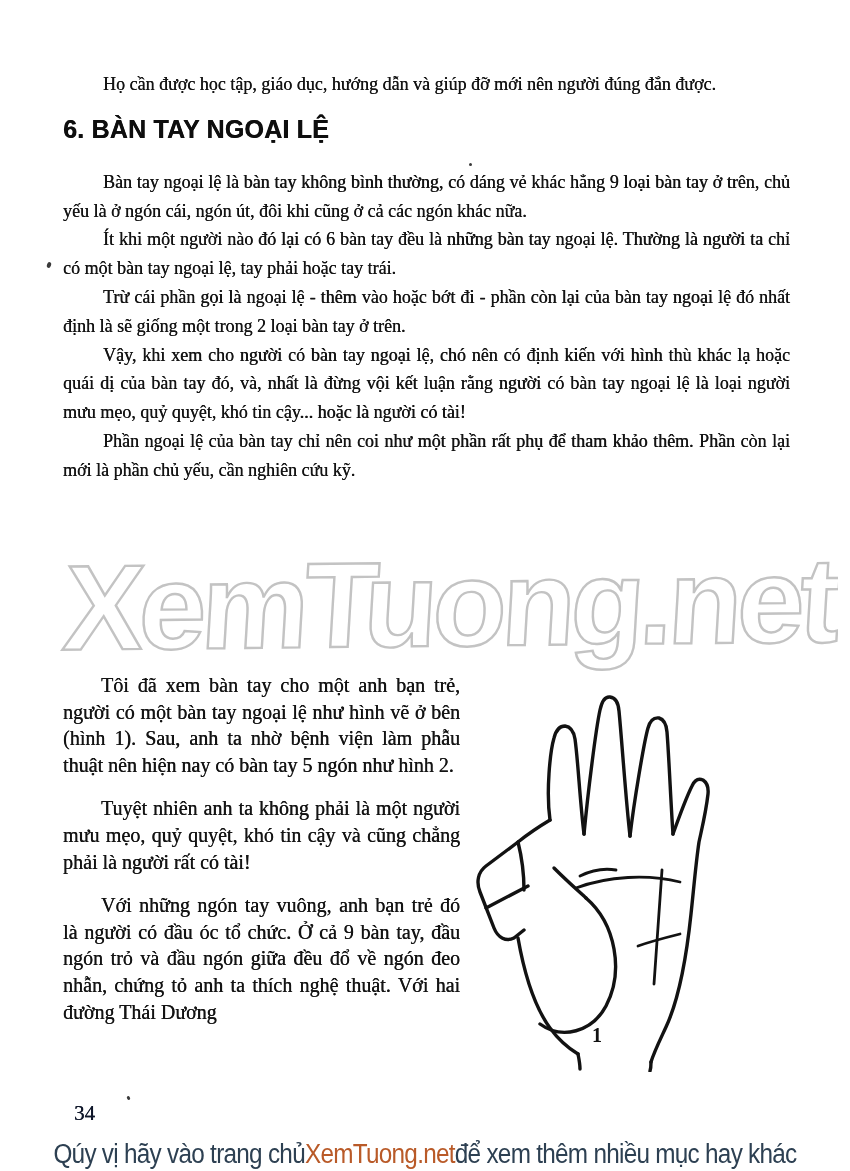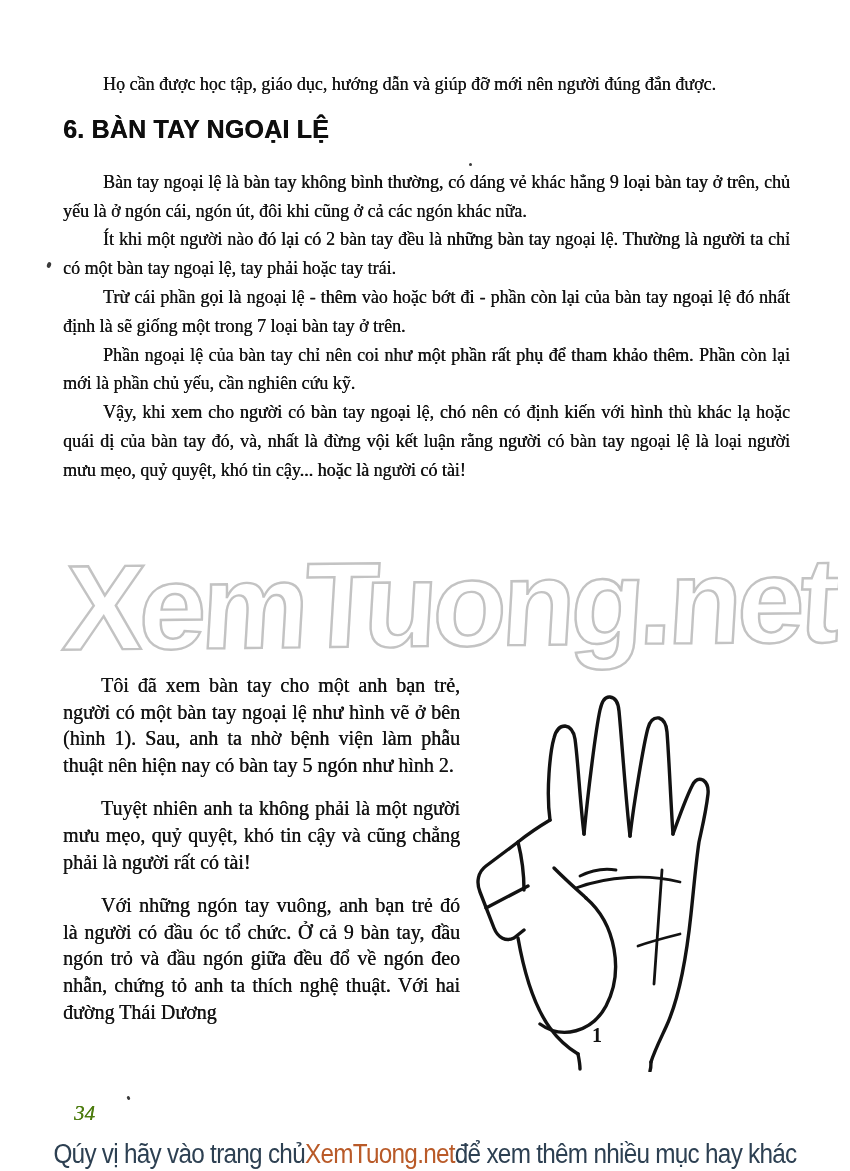--- a/index.html
+++ b/index.html
@@ -81,23 +81,22 @@
     font-weight: bold;
     font-size: 20px;
     color: #111;
   }
   .page-number {
     position: absolute;
     left: 74px;
     top: 1101px;
     z-index: 3;
     font-size: 21px;
-    color: #4d7c0f;
+    color: #0f172a;
     text-shadow: 0.3px 0 0 currentColor;
-    font-style: italic;
   }
   
   .footer-bar {
     position: absolute;
     left: 0;
     bottom: 1px;
     width: 850px;
     z-index: 4;
     display: flex;
     justify-content: center;
@@ -133,24 +132,24 @@
   <div class="speck speck-a"></div>
   <div class="speck speck-b"></div>
   <div class="speck speck-c"></div>
 
   <div class="flow">
     <p class="body-par">Họ cần được học tập, giáo dục, hướng dẫn và giúp đỡ mới nên người đúng đắn được.</p>
 
     <h2 class="section-heading">6. BÀN TAY NGOẠI LỆ</h2>
 
     <p class="body-par after-heading">Bàn tay ngoại lệ là bàn tay không bình thường, có dáng vẻ khác hẳng 9 loại bàn tay ở trên, chủ yếu là ở ngón cái, ngón út, đôi khi cũng ở cả các ngón khác nữa.</p>
-    <p class="body-par">Ít khi một người nào đó lại có 2 bàn tay đều là những bàn tay ngoại lệ. Thường là người ta chỉ có một bàn tay ngoại lệ, tay phải hoặc tay trái.</p>
-    <p class="body-par">Trừ cái phần gọi là ngoại lệ - thêm vào hoặc bớt đi - phần còn lại của bàn tay ngoại lệ đó nhất định là sẽ giống một trong 7 loại bàn tay ở trên.</p>
+    <p class="body-par">Ít khi một người nào đó lại có 6 bàn tay đều là những bàn tay ngoại lệ. Thường là người ta chỉ có một bàn tay ngoại lệ, tay phải hoặc tay trái.</p>
+    <p class="body-par">Trừ cái phần gọi là ngoại lệ - thêm vào hoặc bớt đi - phần còn lại của bàn tay ngoại lệ đó nhất định là sẽ giống một trong 2 loại bàn tay ở trên.</p>
+    <p class="body-par">Vậy, khi xem cho người có bàn tay ngoại lệ, chó nên có định kiến với hình thù khác lạ hoặc quái dị của bàn tay đó, và, nhất là đừng vội kết luận rằng người có bàn tay ngoại lệ là loại người mưu mẹo, quỷ quyệt, khó tin cậy... hoặc là người có tài!</p>
     <p class="body-par">Phần ngoại lệ của bàn tay chỉ nên coi như một phần rất phụ để tham khảo thêm. Phần còn lại mới là phần chủ yếu, cần nghiên cứu kỹ.</p>
-    <p class="body-par">Vậy, khi xem cho người có bàn tay ngoại lệ, chó nên có định kiến với hình thù khác lạ hoặc quái dị của bàn tay đó, và, nhất là đừng vội kết luận rằng người có bàn tay ngoại lệ là loại người mưu mẹo, quỷ quyệt, khó tin cậy... hoặc là người có tài!</p>
   </div>
 
   <div class="two-col">
     <div class="left-col">
       <p class="col-par">Tôi đã xem bàn tay cho một anh bạn trẻ, người có một bàn tay ngoại lệ như hình vẽ ở bên (hình 1). Sau, anh ta nhờ bệnh viện làm phẫu thuật nên hiện nay có bàn tay 5 ngón như hình 2.</p>
       <p class="col-par">Tuyệt nhiên anh ta không phải là một người mưu mẹo, quỷ quyệt, khó tin cậy và cũng chẳng phải là người rất có tài!</p>
       <p class="col-par">Với những ngón tay vuông, anh bạn trẻ đó là người có đầu óc tổ chức. Ở cả 9 bàn tay, đầu ngón trỏ và đầu ngón giữa đều đổ về ngón đeo nhẫn, chứng tỏ anh ta thích nghệ thuật. Với hai đường Thái Dương</p>
     </div>
   </div>
 

